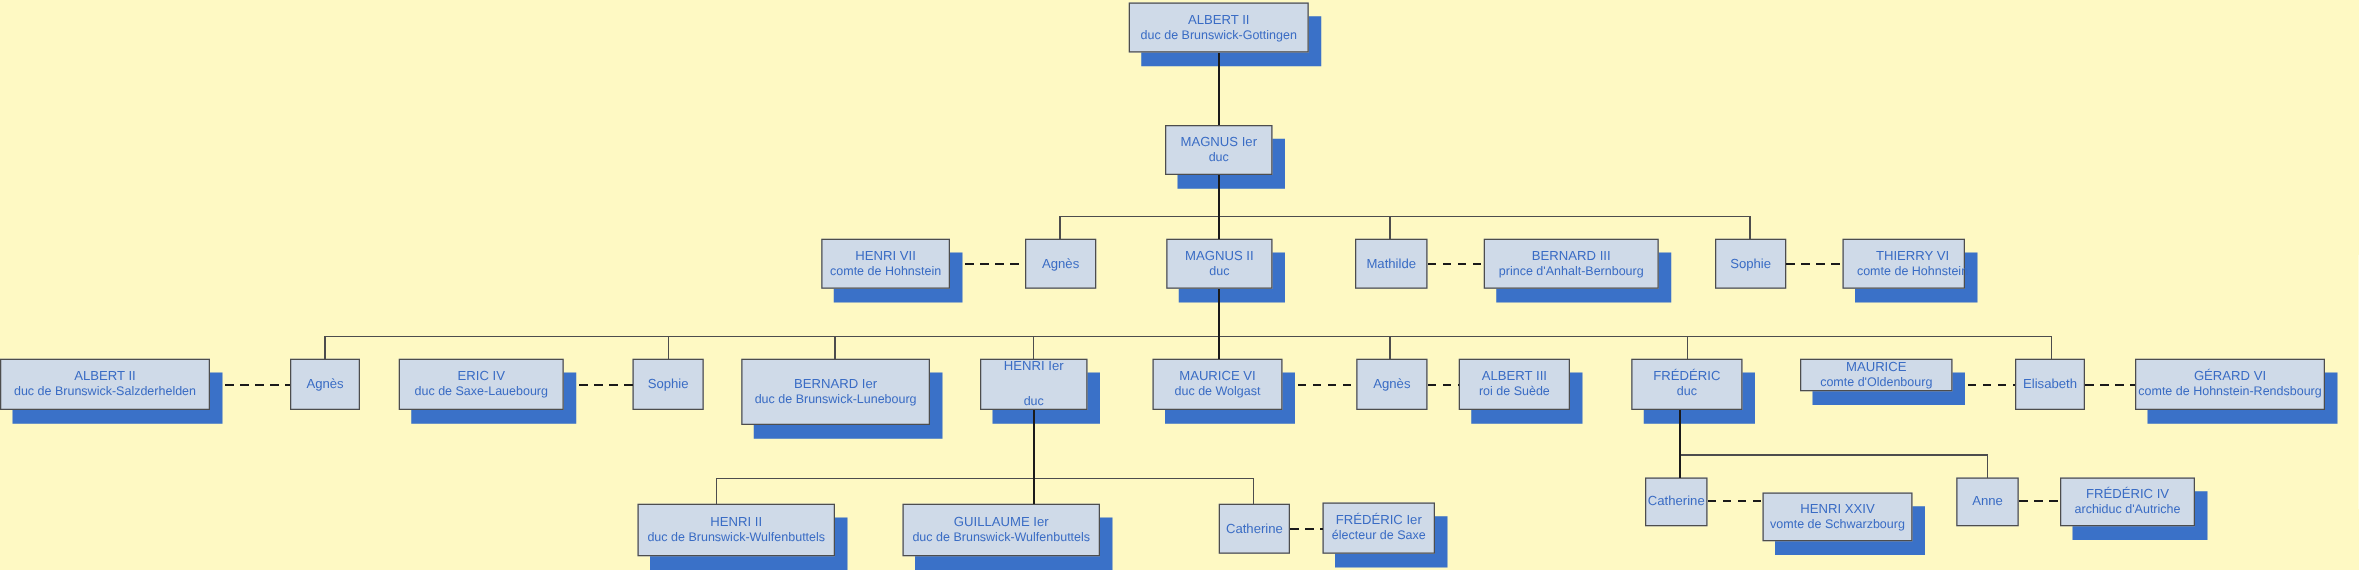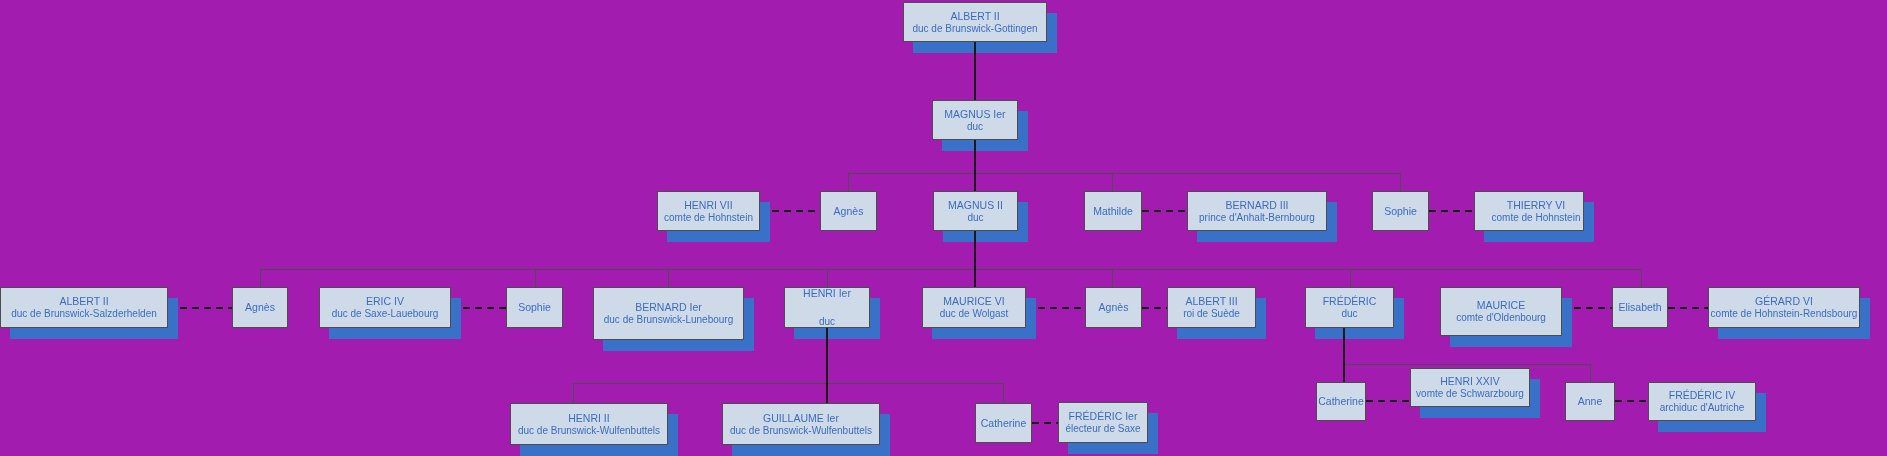--- a/index.html
+++ b/index.html
@@ -1,19 +1,19 @@
 <!DOCTYPE html>
 <html><head>
 <meta charset="utf-8">
 <style>
   html,body{margin:0;padding:0;background:#ffffff;}
   #canvas{
     position:relative;
     width:1887px;height:456px;
-    background:#a21caf;
+    background:#fef9c3;
     overflow:hidden;
     font-family:"Liberation Sans", sans-serif;
   }
   #connector-svg{
     position:absolute;left:0;top:0;z-index:3;
     pointer-events:none;
   }
   .node{
     position:absolute;
     box-sizing:border-box;
@@ -109,21 +109,21 @@
       <div class="node" style="left: 1084px; top: 191px; width: 58px; height: 40px;">
         <div class="pname">Mathilde</div>
       </div>
       <div class="node shadowed" style="left: 1187px; top: 191px; width: 140px; height: 40px;">
         <div class="pname">BERNARD III</div>
         <div class="ptitle">prince d'Anhalt-Bernbourg</div>
       </div>
       <div class="node" style="left: 1372px; top: 191px; width: 57px; height: 40px;">
         <div class="pname">Sophie</div>
       </div>
-      <div class="node shadowed" style="left: 1474px; top: 191px; width: 110px; height: 40px; padding-left: 14px;">
+      <div class="node shadowed" style="left: 1474px; top: 191px; width: 98px; height: 40px; padding-left: 14px;">
         <div class="pname">THIERRY VI</div>
         <div class="ptitle">comte de Hohnstein</div>
       </div>
       <div class="node shadowed" style="left: 0px; top: 287px; width: 168px; height: 41px;">
         <div class="pname">ALBERT II</div>
         <div class="ptitle">duc de Brunswick-Salzderhelden</div>
       </div>
       <div class="node" style="left: 232px; top: 287px; width: 56px; height: 41px;">
         <div class="pname">Agnès</div>
       </div>
@@ -150,21 +150,21 @@
         <div class="pname">Agnès</div>
       </div>
       <div class="node shadowed" style="left: 1167px; top: 287px; width: 89px; height: 41px;">
         <div class="pname">ALBERT III</div>
         <div class="ptitle">roi de Suède</div>
       </div>
       <div class="node shadowed" style="left: 1305px; top: 287px; width: 89px; height: 41px;">
         <div class="pname">FRÉDÉRIC</div>
         <div class="ptitle">duc</div>
       </div>
-      <div class="node shadowed" style="left: 1440px; top: 287px; width: 122px; height: 49px;">
+      <div class="node shadowed" style="left: 1440px; top: 287px; width: 122px; height: 26px;">
         <div class="pname">MAURICE</div>
         <div class="ptitle">comte d'Oldenbourg</div>
       </div>
       <div class="node" style="left: 1612px; top: 287px; width: 56px; height: 41px;">
         <div class="pname">Elisabeth</div>
       </div>
       <div class="node shadowed" style="left: 1708px; top: 287px; width: 152px; height: 41px;">
         <div class="pname">GÉRARD VI</div>
         <div class="ptitle">comte de Hohnstein-Rendsbourg</div>
       </div>
@@ -179,21 +179,21 @@
       <div class="node" style="left: 975px; top: 403px; width: 57px; height: 40px;">
         <div class="pname">Catherine</div>
       </div>
       <div class="node shadowed" style="left: 1058px; top: 402px; width: 90px; height: 41px;">
         <div class="pname">FRÉDÉRIC Ier</div>
         <div class="ptitle">électeur de Saxe</div>
       </div>
       <div class="node" style="left: 1316px; top: 382px; width: 50px; height: 39px;">
         <div class="pname">Catherine</div>
       </div>
-      <div class="node shadowed" style="left: 1410px; top: 368px; width: 120px; height: 39px;">
+      <div class="node shadowed" style="left: 1410px; top: 394px; width: 120px; height: 39px;">
         <div class="pname">HENRI XXIV</div>
         <div class="ptitle">vomte de Schwarzbourg</div>
       </div>
       <div class="node" style="left: 1565px; top: 382px; width: 50px; height: 39px;">
         <div class="pname">Anne</div>
       </div>
       <div class="node shadowed" style="left: 1648px; top: 382px; width: 108px; height: 39px;">
         <div class="pname">FRÉDÉRIC IV</div>
         <div class="ptitle">archiduc d'Autriche</div>
       </div>

